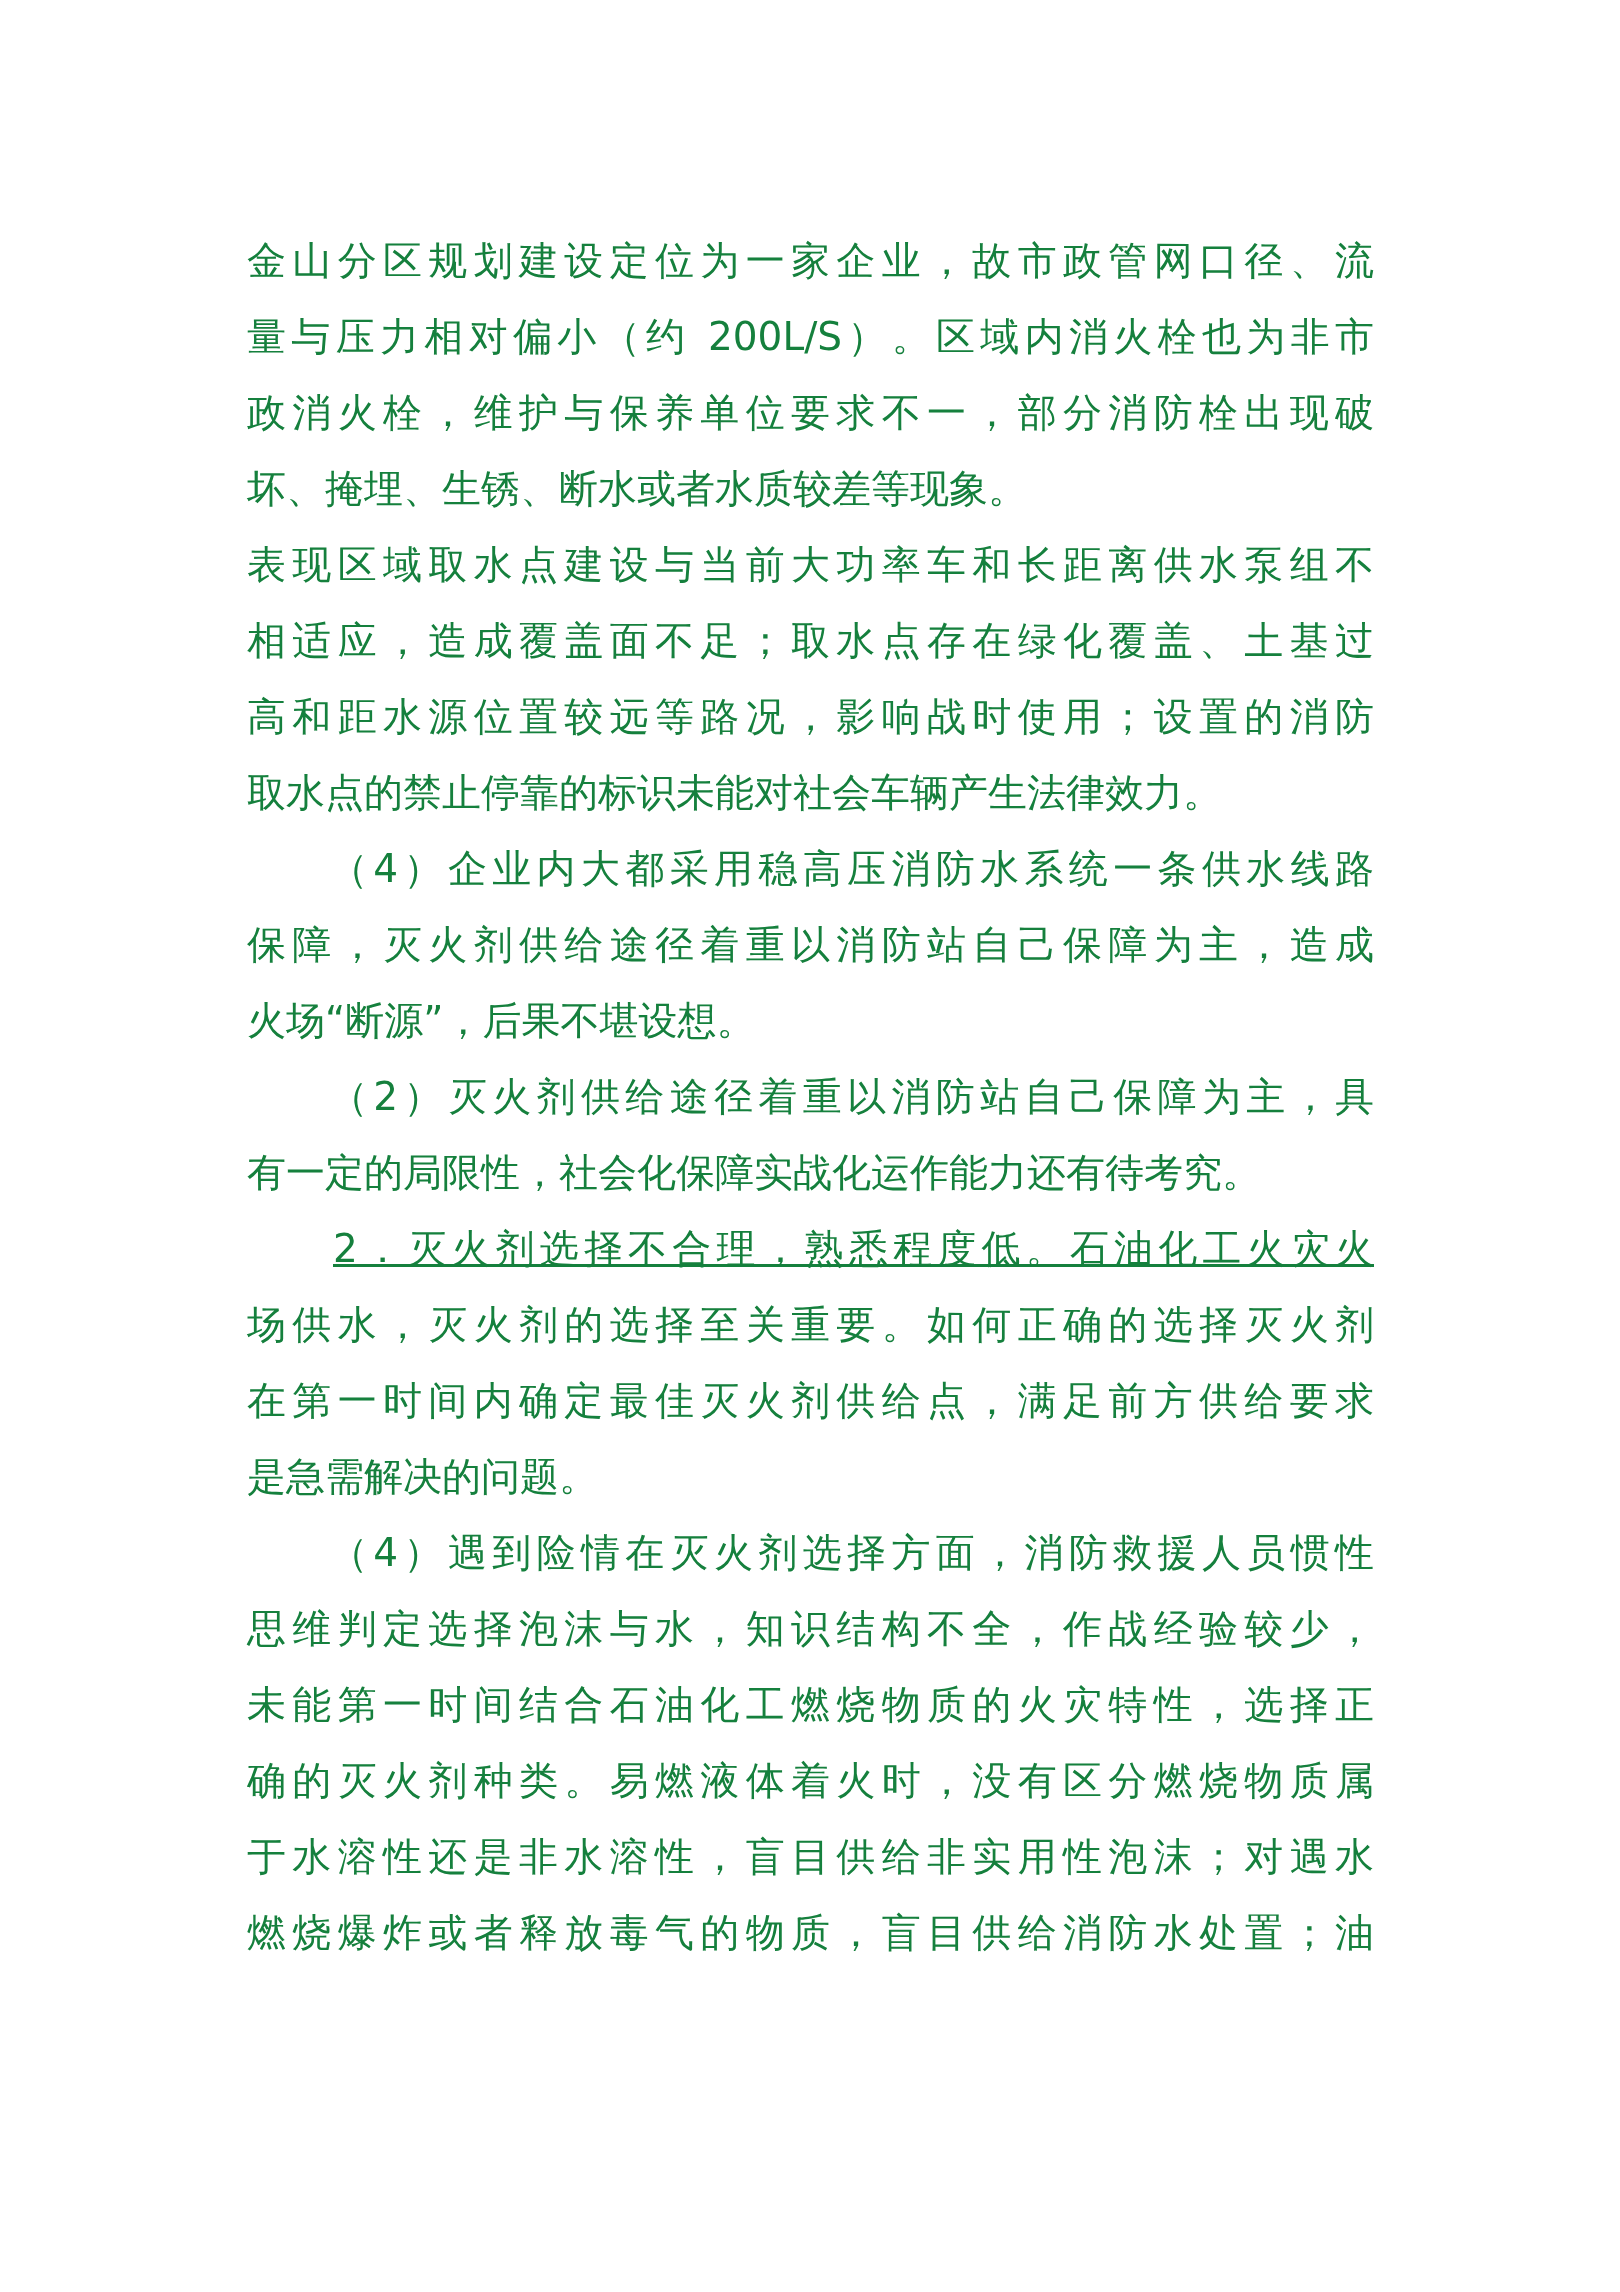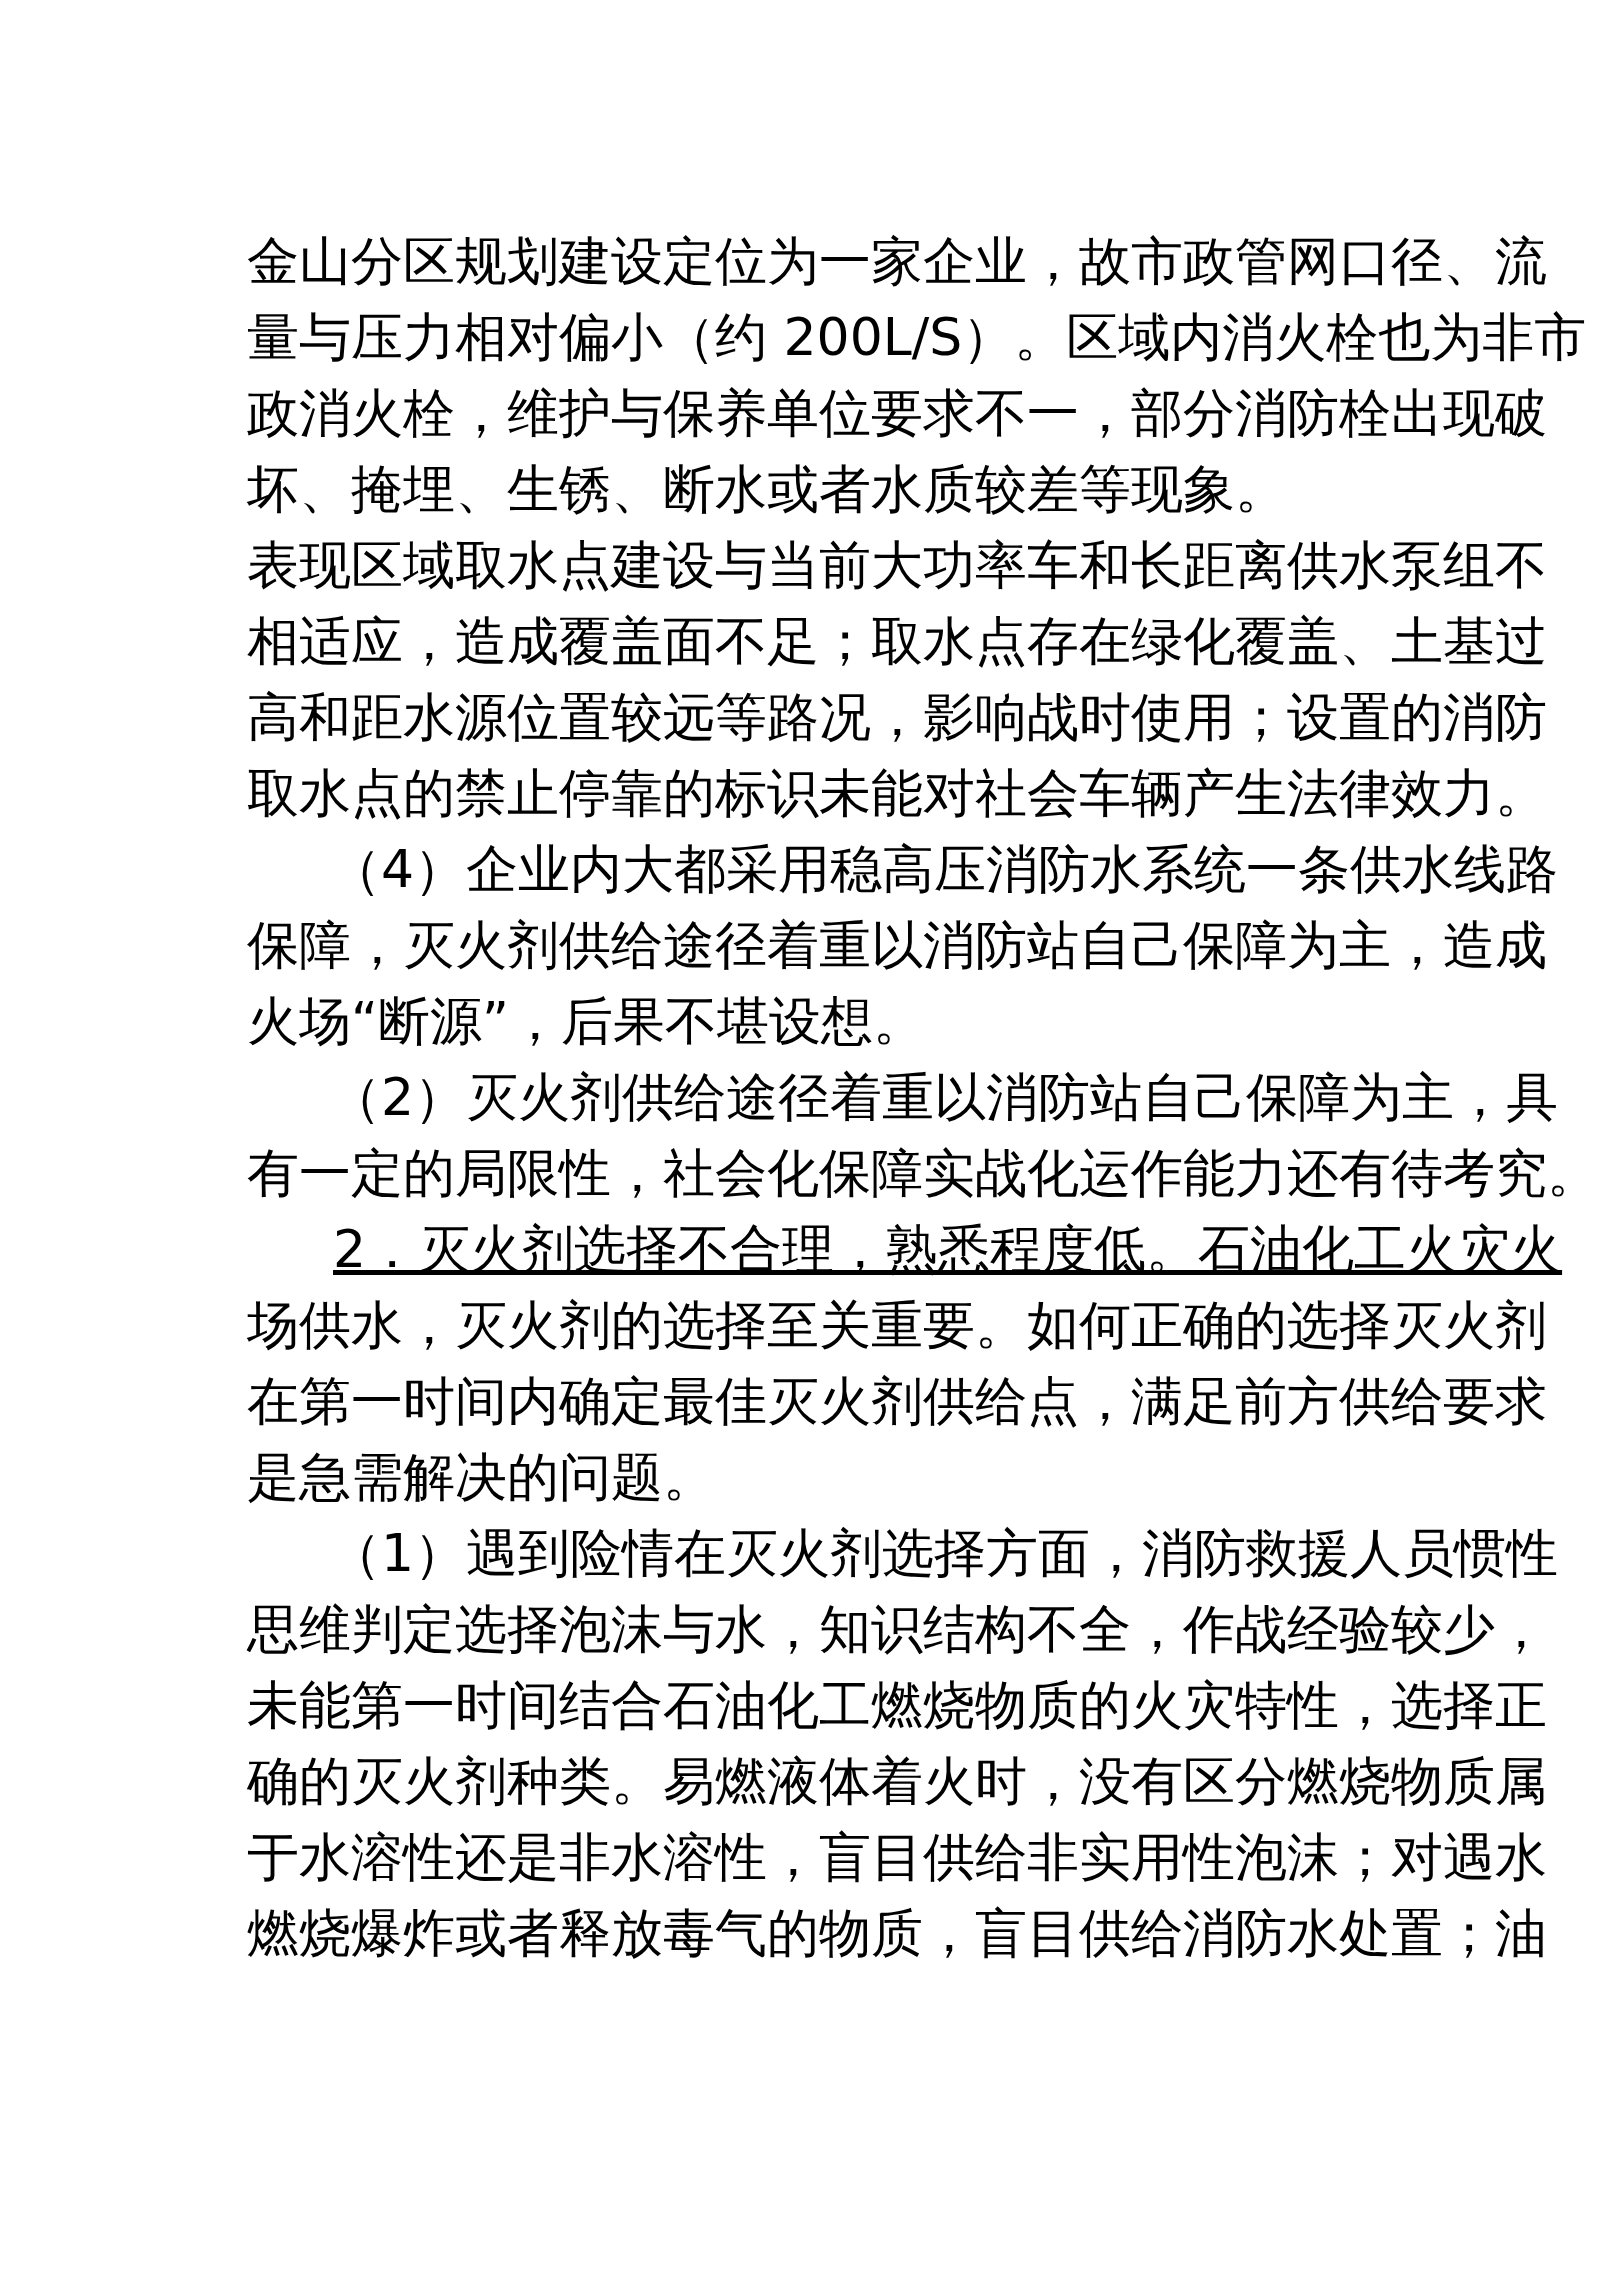--- a/index.html
+++ b/index.html
@@ -3,22 +3,22 @@
 <meta charset="utf-8">
 <style>
   html, body { margin: 0; padding: 0; background: #ffffff; }
   body { width: 1620px; height: 2293px; position: relative; overflow: hidden; }
   .page { position: absolute; left: 0; top: 0; width: 1620px; height: 2293px; background: #ffffff; }
   .text-block { position: absolute; left: 247px; top: 223px; width: 1127px; }
   .line {
     height: 76px;
     line-height: 76px;
     font-family: "DejaVu Sans", "Liberation Sans", sans-serif;
-    font-size: 52px;
-    color: #000000;
+    font-size: 39px;
+    color: #15803d;
     white-space: nowrap;
     text-align: justify;
     text-align-last: justify;
     letter-spacing: 0;
   }
   .line.last { text-align-last: left; }
   .line.indent { padding-left: 82px; }
   .line.indent-num { padding-left: 86px; text-decoration: underline; }
 </style>
 </head>
@@ -53,21 +53,21 @@
     </div>
 
     <div>
       <div class="line indent-num">2．灭火剂选择不合理，熟悉程度低。石油化工火灾火</div>
       <div class="line">场供水，灭火剂的选择至关重要。如何正确的选择灭火剂</div>
       <div class="line">在第一时间内确定最佳灭火剂供给点，满足前方供给要求</div>
       <div class="line last">是急需解决的问题。</div>
     </div>
 
     <div>
-      <div class="line indent">（1）遇到险情在灭火剂选择方面，消防救援人员惯性</div>
+      <div class="line indent">（4）遇到险情在灭火剂选择方面，消防救援人员惯性</div>
       <div class="line">思维判定选择泡沫与水，知识结构不全，作战经验较少，</div>
       <div class="line">未能第一时间结合石油化工燃烧物质的火灾特性，选择正</div>
       <div class="line">确的灭火剂种类。易燃液体着火时，没有区分燃烧物质属</div>
       <div class="line">于水溶性还是非水溶性，盲目供给非实用性泡沫；对遇水</div>
       <div class="line">燃烧爆炸或者释放毒气的物质，盲目供给消防水处置；油</div>
     </div>
 
   </div>
 </div>
 

